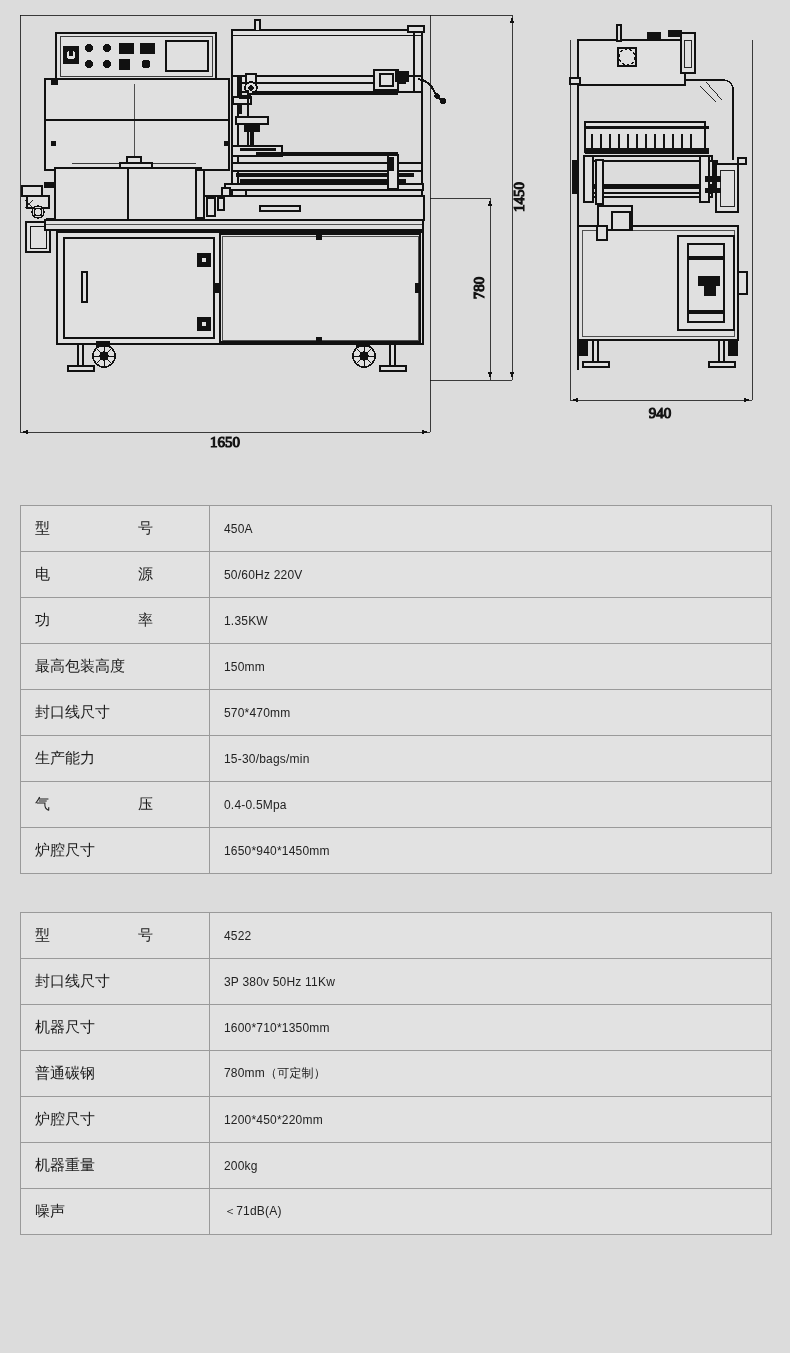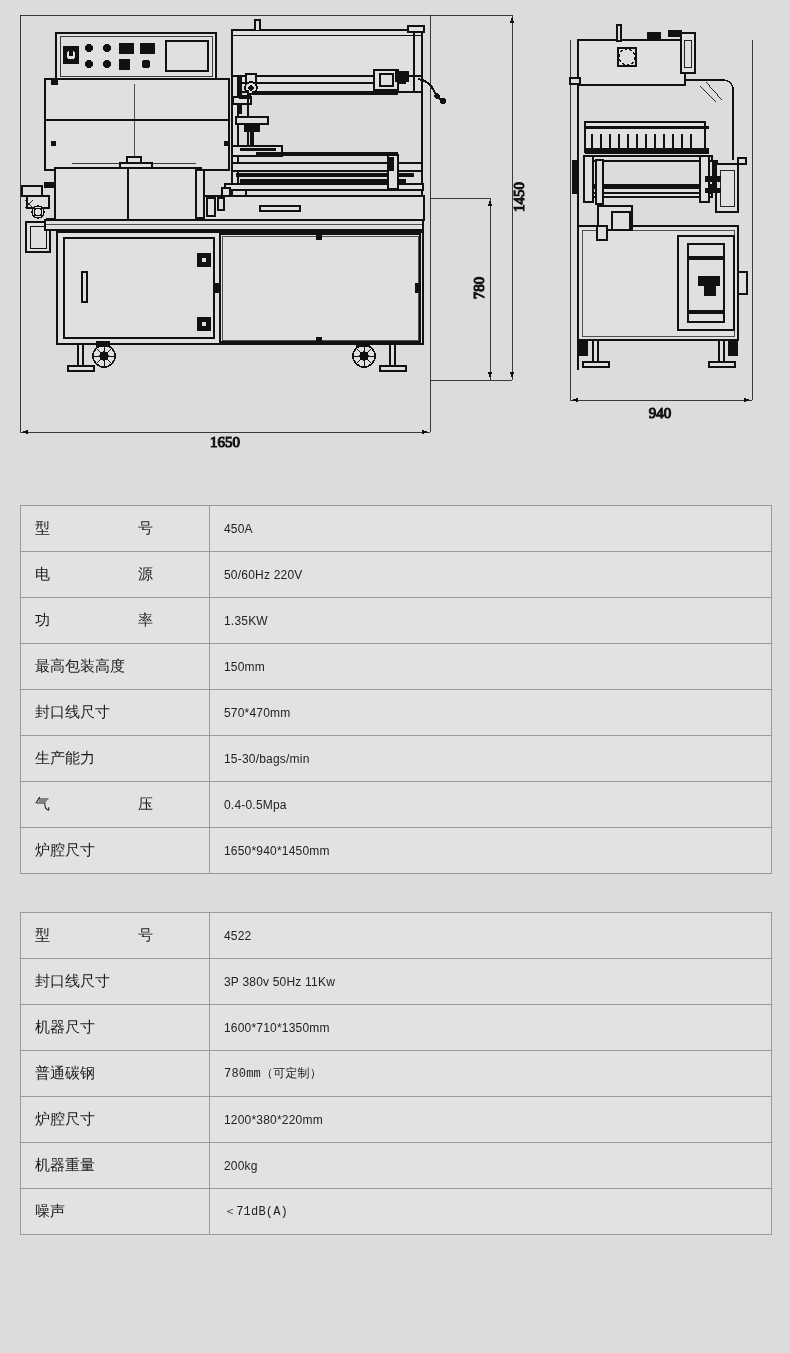--- a/index.html
+++ b/index.html
@@ -64,21 +64,21 @@
     justify-content: space-between;
     width: 118px;
   }
   .spec-table td.value {
     font-family: "Liberation Sans", "DejaVu Sans", sans-serif;
     font-size: 12px;
     letter-spacing: 0.2px;
     color: #222;
   }
   .spec-table td.value.cjk {
-    font-family: Liberation Mono, monospace;
+    font-family: Liberation Sans, sans-serif;
   }
 </style>
 </head>
 <body>
 
 <div id="drawing-area">
   <svg width="790" height="470" viewBox="0 0 790 470" xmlns="http://www.w3.org/2000/svg">
     <g fill="none" stroke="#111" stroke-width="1.1" shape-rendering="crispEdges">
 
       <g>
@@ -398,21 +398,21 @@
     <tr>
       <td class="label">机器尺寸</td>
       <td class="value">1600*710*1350mm</td>
     </tr>
     <tr>
       <td class="label">普通碳钢</td>
       <td class="value cjk">780mm（可定制）</td>
     </tr>
     <tr>
       <td class="label">炉腔尺寸</td>
-      <td class="value">1200*380*220mm</td>
+      <td class="value">1200*450*220mm</td>
     </tr>
     <tr>
       <td class="label">机器重量</td>
       <td class="value">200kg</td>
     </tr>
     <tr>
       <td class="label">噪声</td>
       <td class="value cjk">＜71dB(A)</td>
     </tr>
   </tbody>

